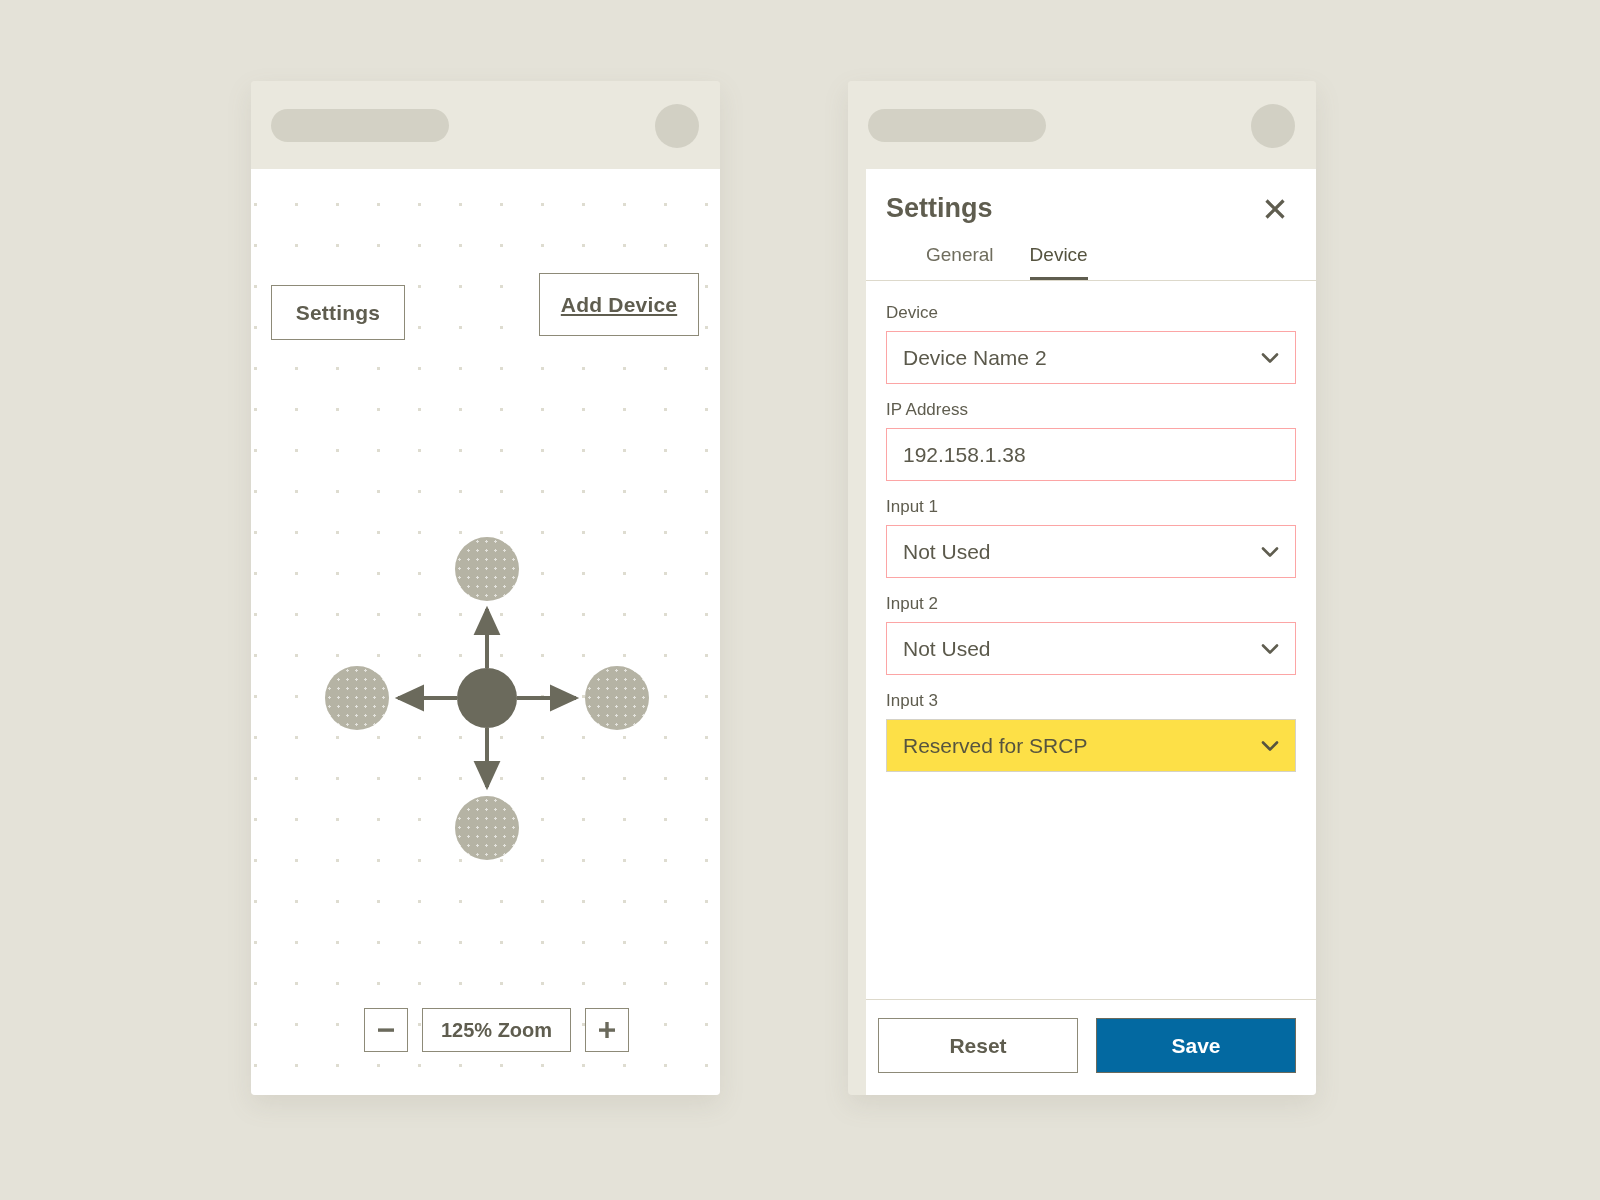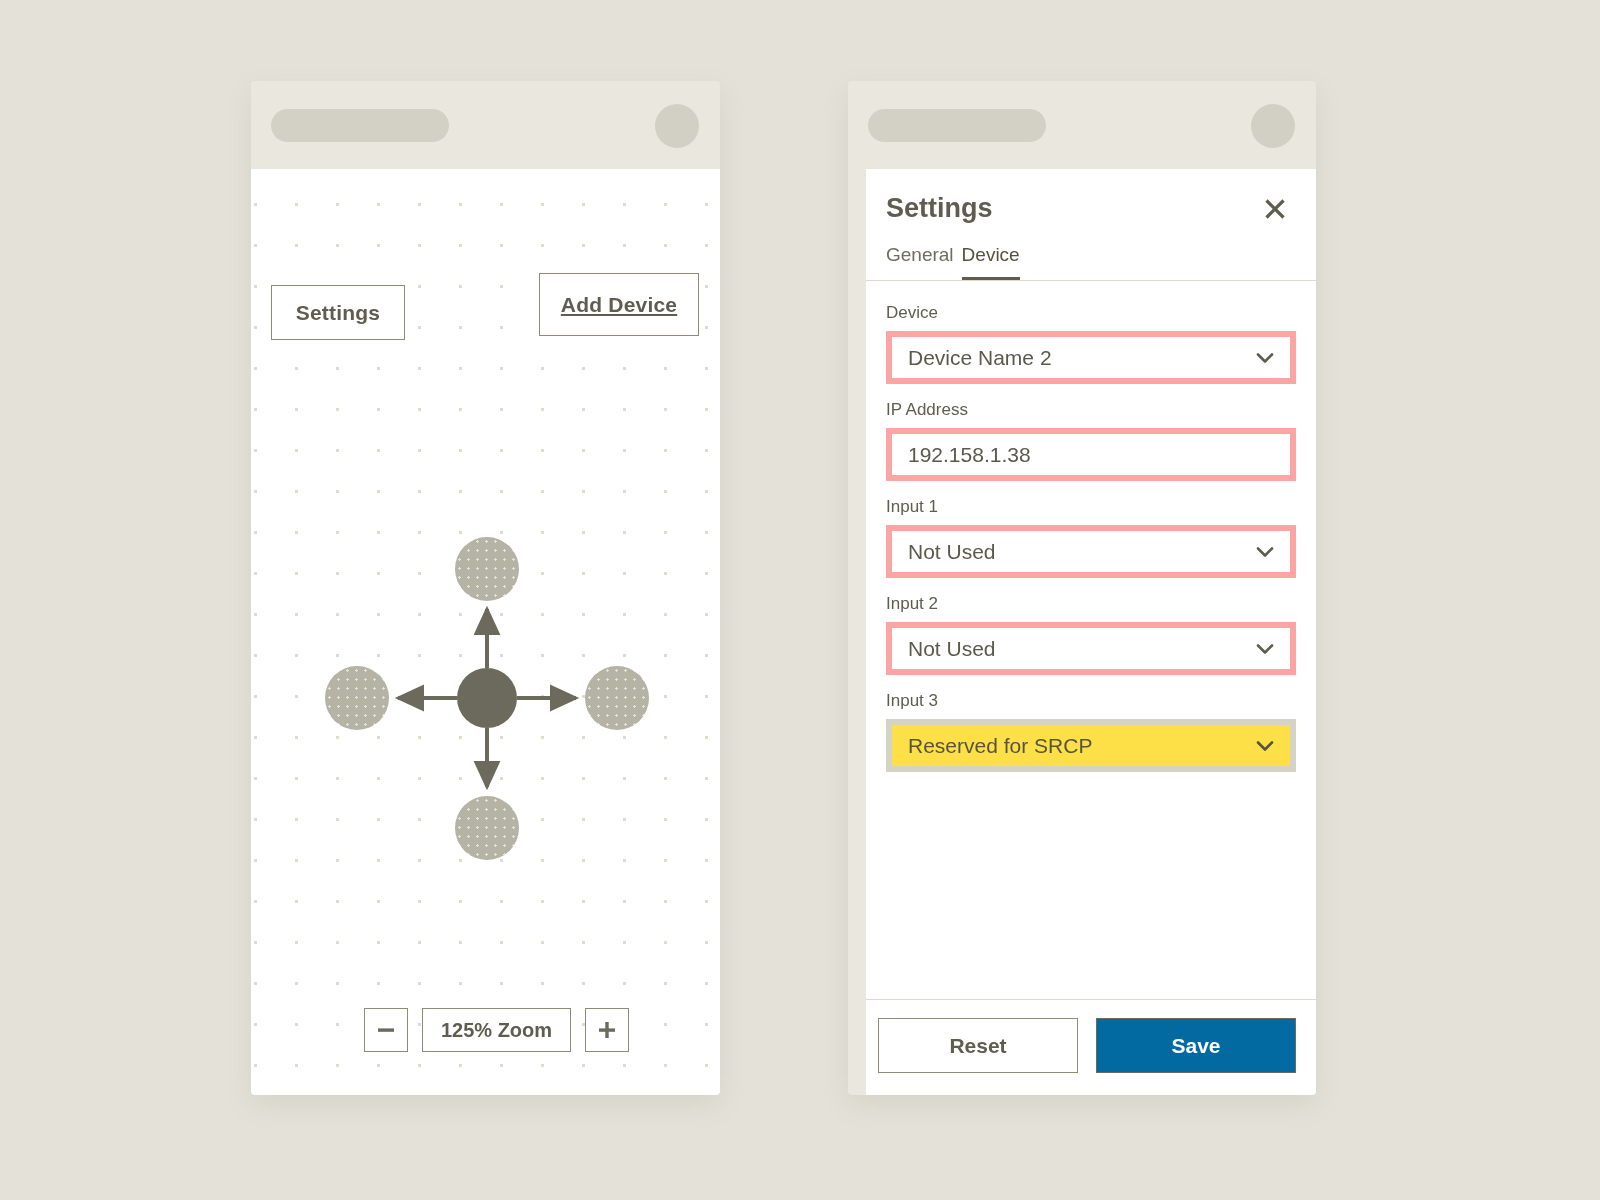--- a/index.html
+++ b/index.html
@@ -205,22 +205,23 @@
   }
   .close-x {
     width: 26px;
     height: 26px;
     cursor: pointer;
     flex: none;
     margin-top: 1px;
   }
   .tabs {
     display: flex;
-    gap: 8px;
+    gap: 36px;
     margin-top: 22px;
+    margin-left: 40px;
   }
   .tab {
     font-size: 19px;
     color: #6f6d5e;
     padding-bottom: 11px;
     border-bottom: 3px solid transparent;
     cursor: pointer;
   }
   .tab.active {
     color: #55533f;
@@ -234,21 +235,21 @@
   }
   .field { margin-bottom: 16px; }
   .field-label {
     font-size: 17px;
     color: #5f5d4f;
     margin-bottom: 8px;
   }
   .control {
     position: relative;
     height: 53px;
-    border: 6px solid #fca5a5;
+    border: 1px solid #fca5a5;
     background: #ffffff;
     display: flex;
     align-items: center;
     padding: 0 16px;
     box-sizing: border-box;
     font-size: 21px;
     color: #5b594b;
     cursor: pointer;
   }
   .control.disabled {

